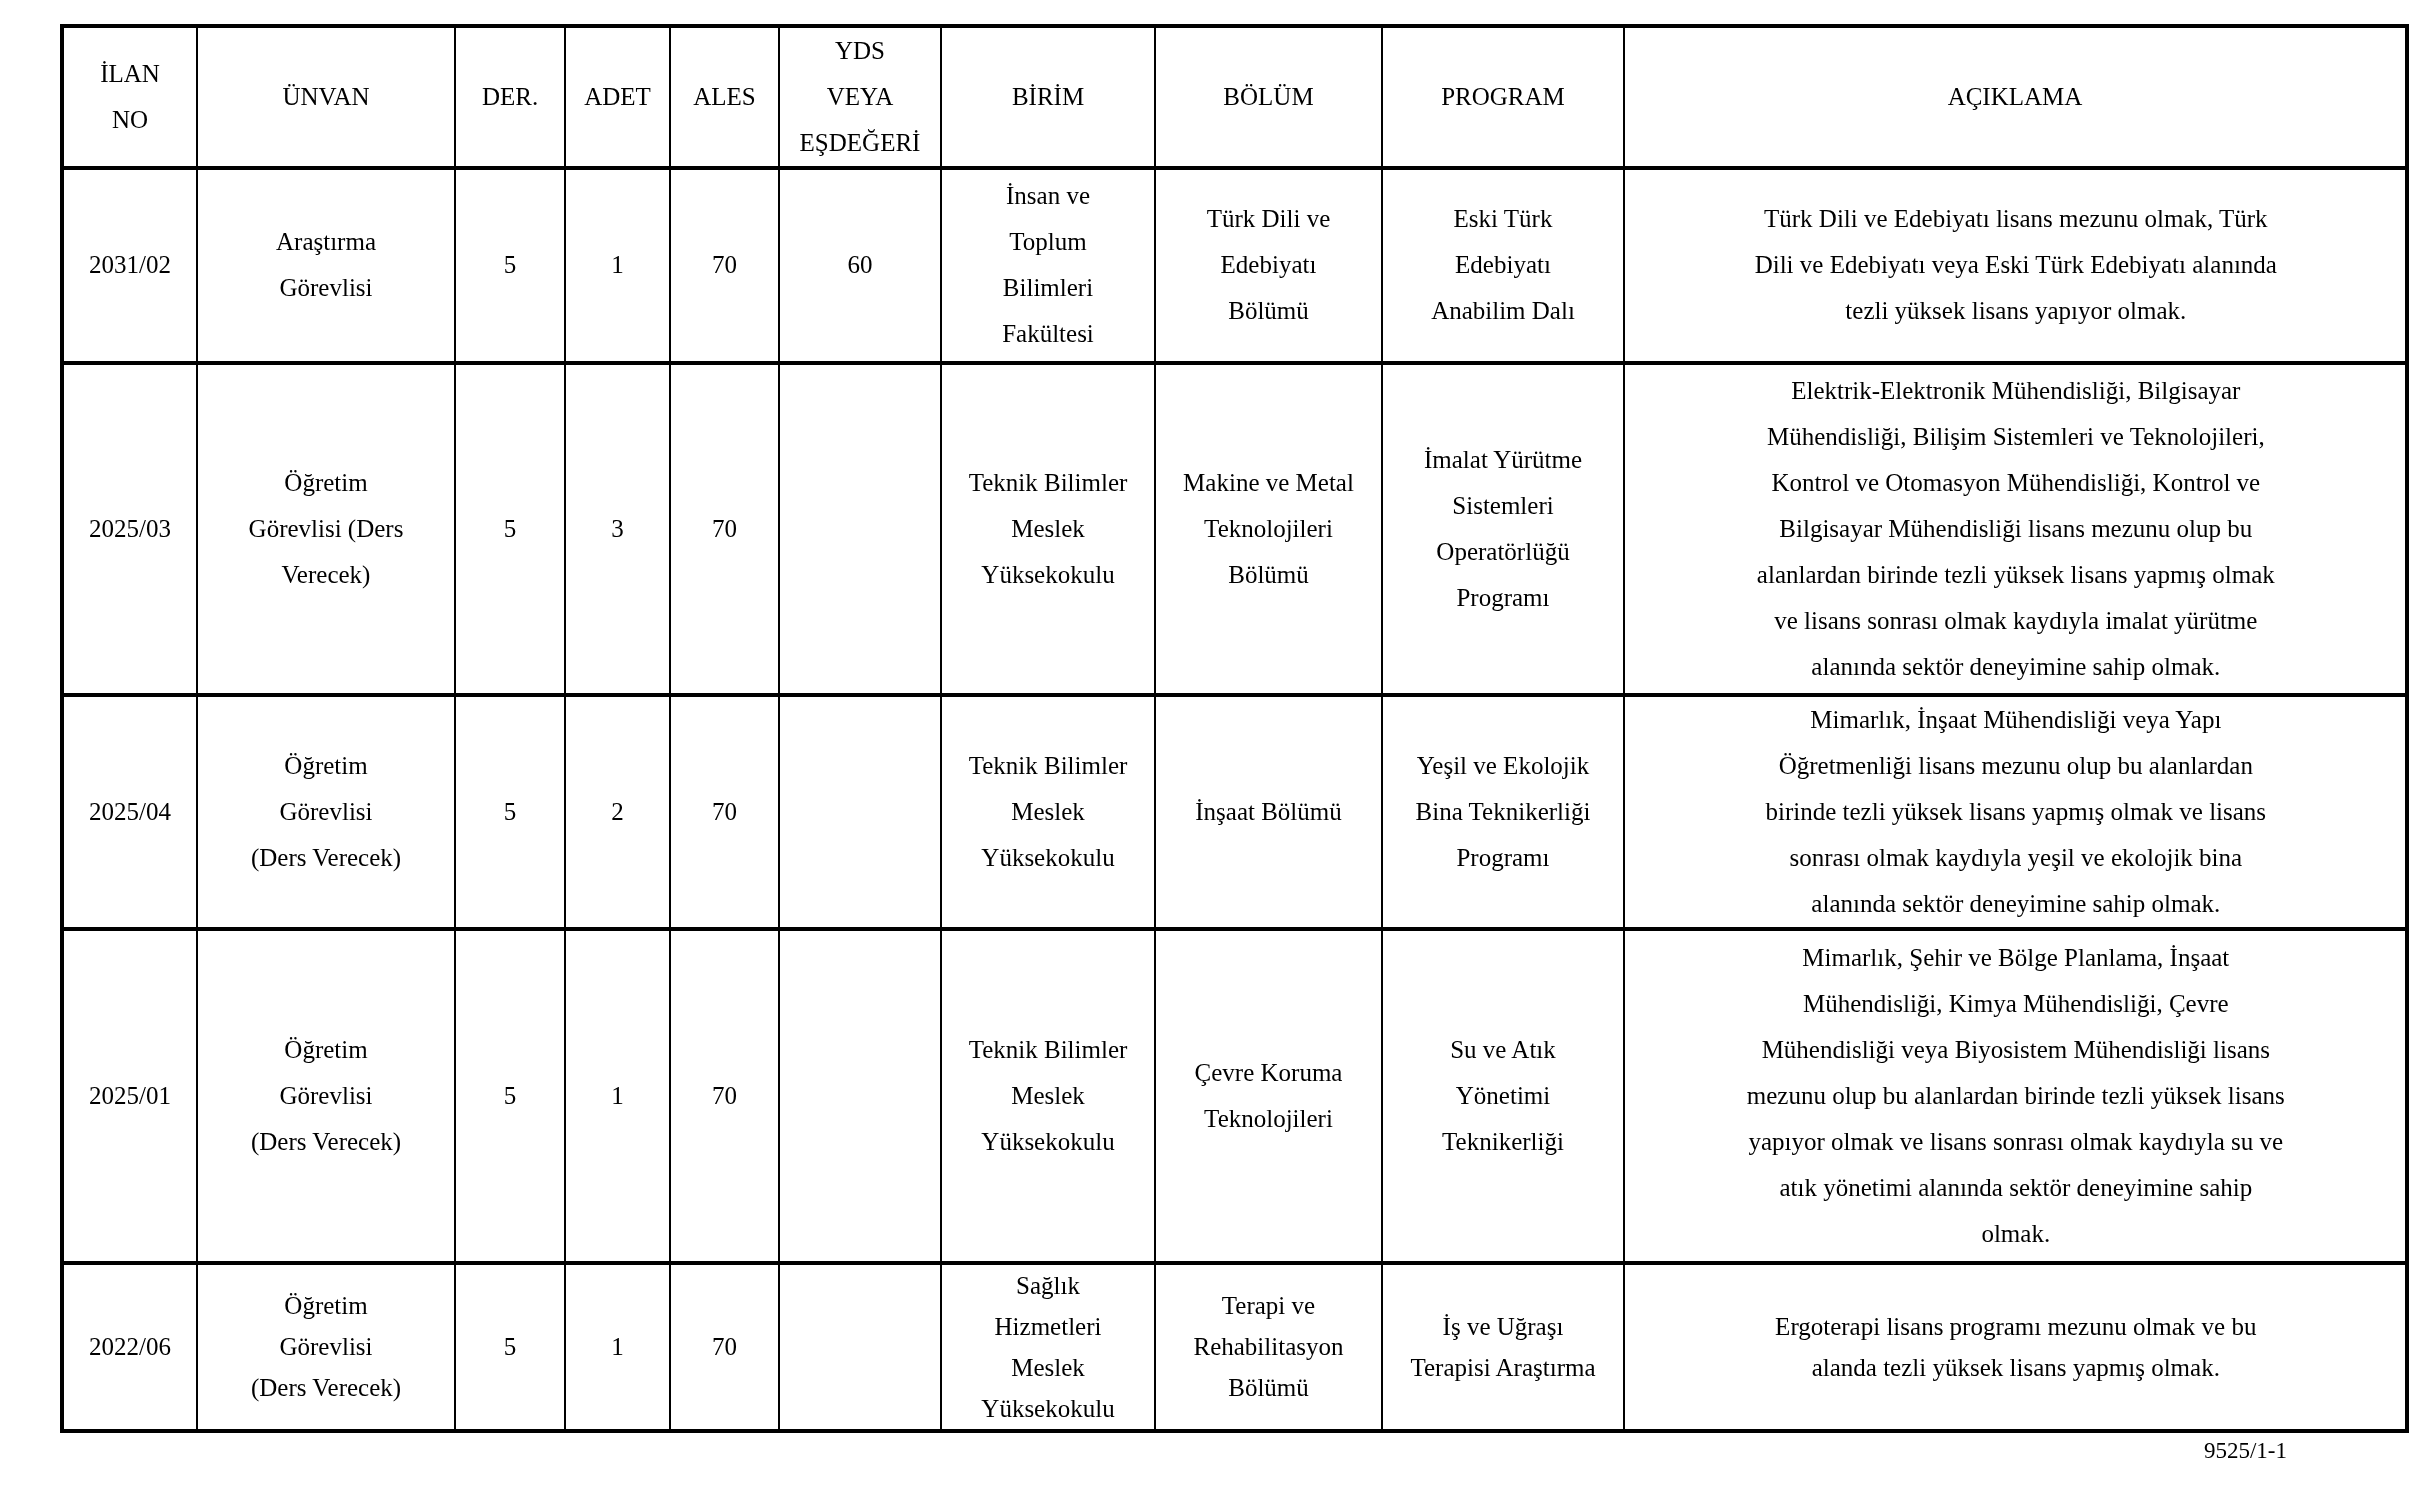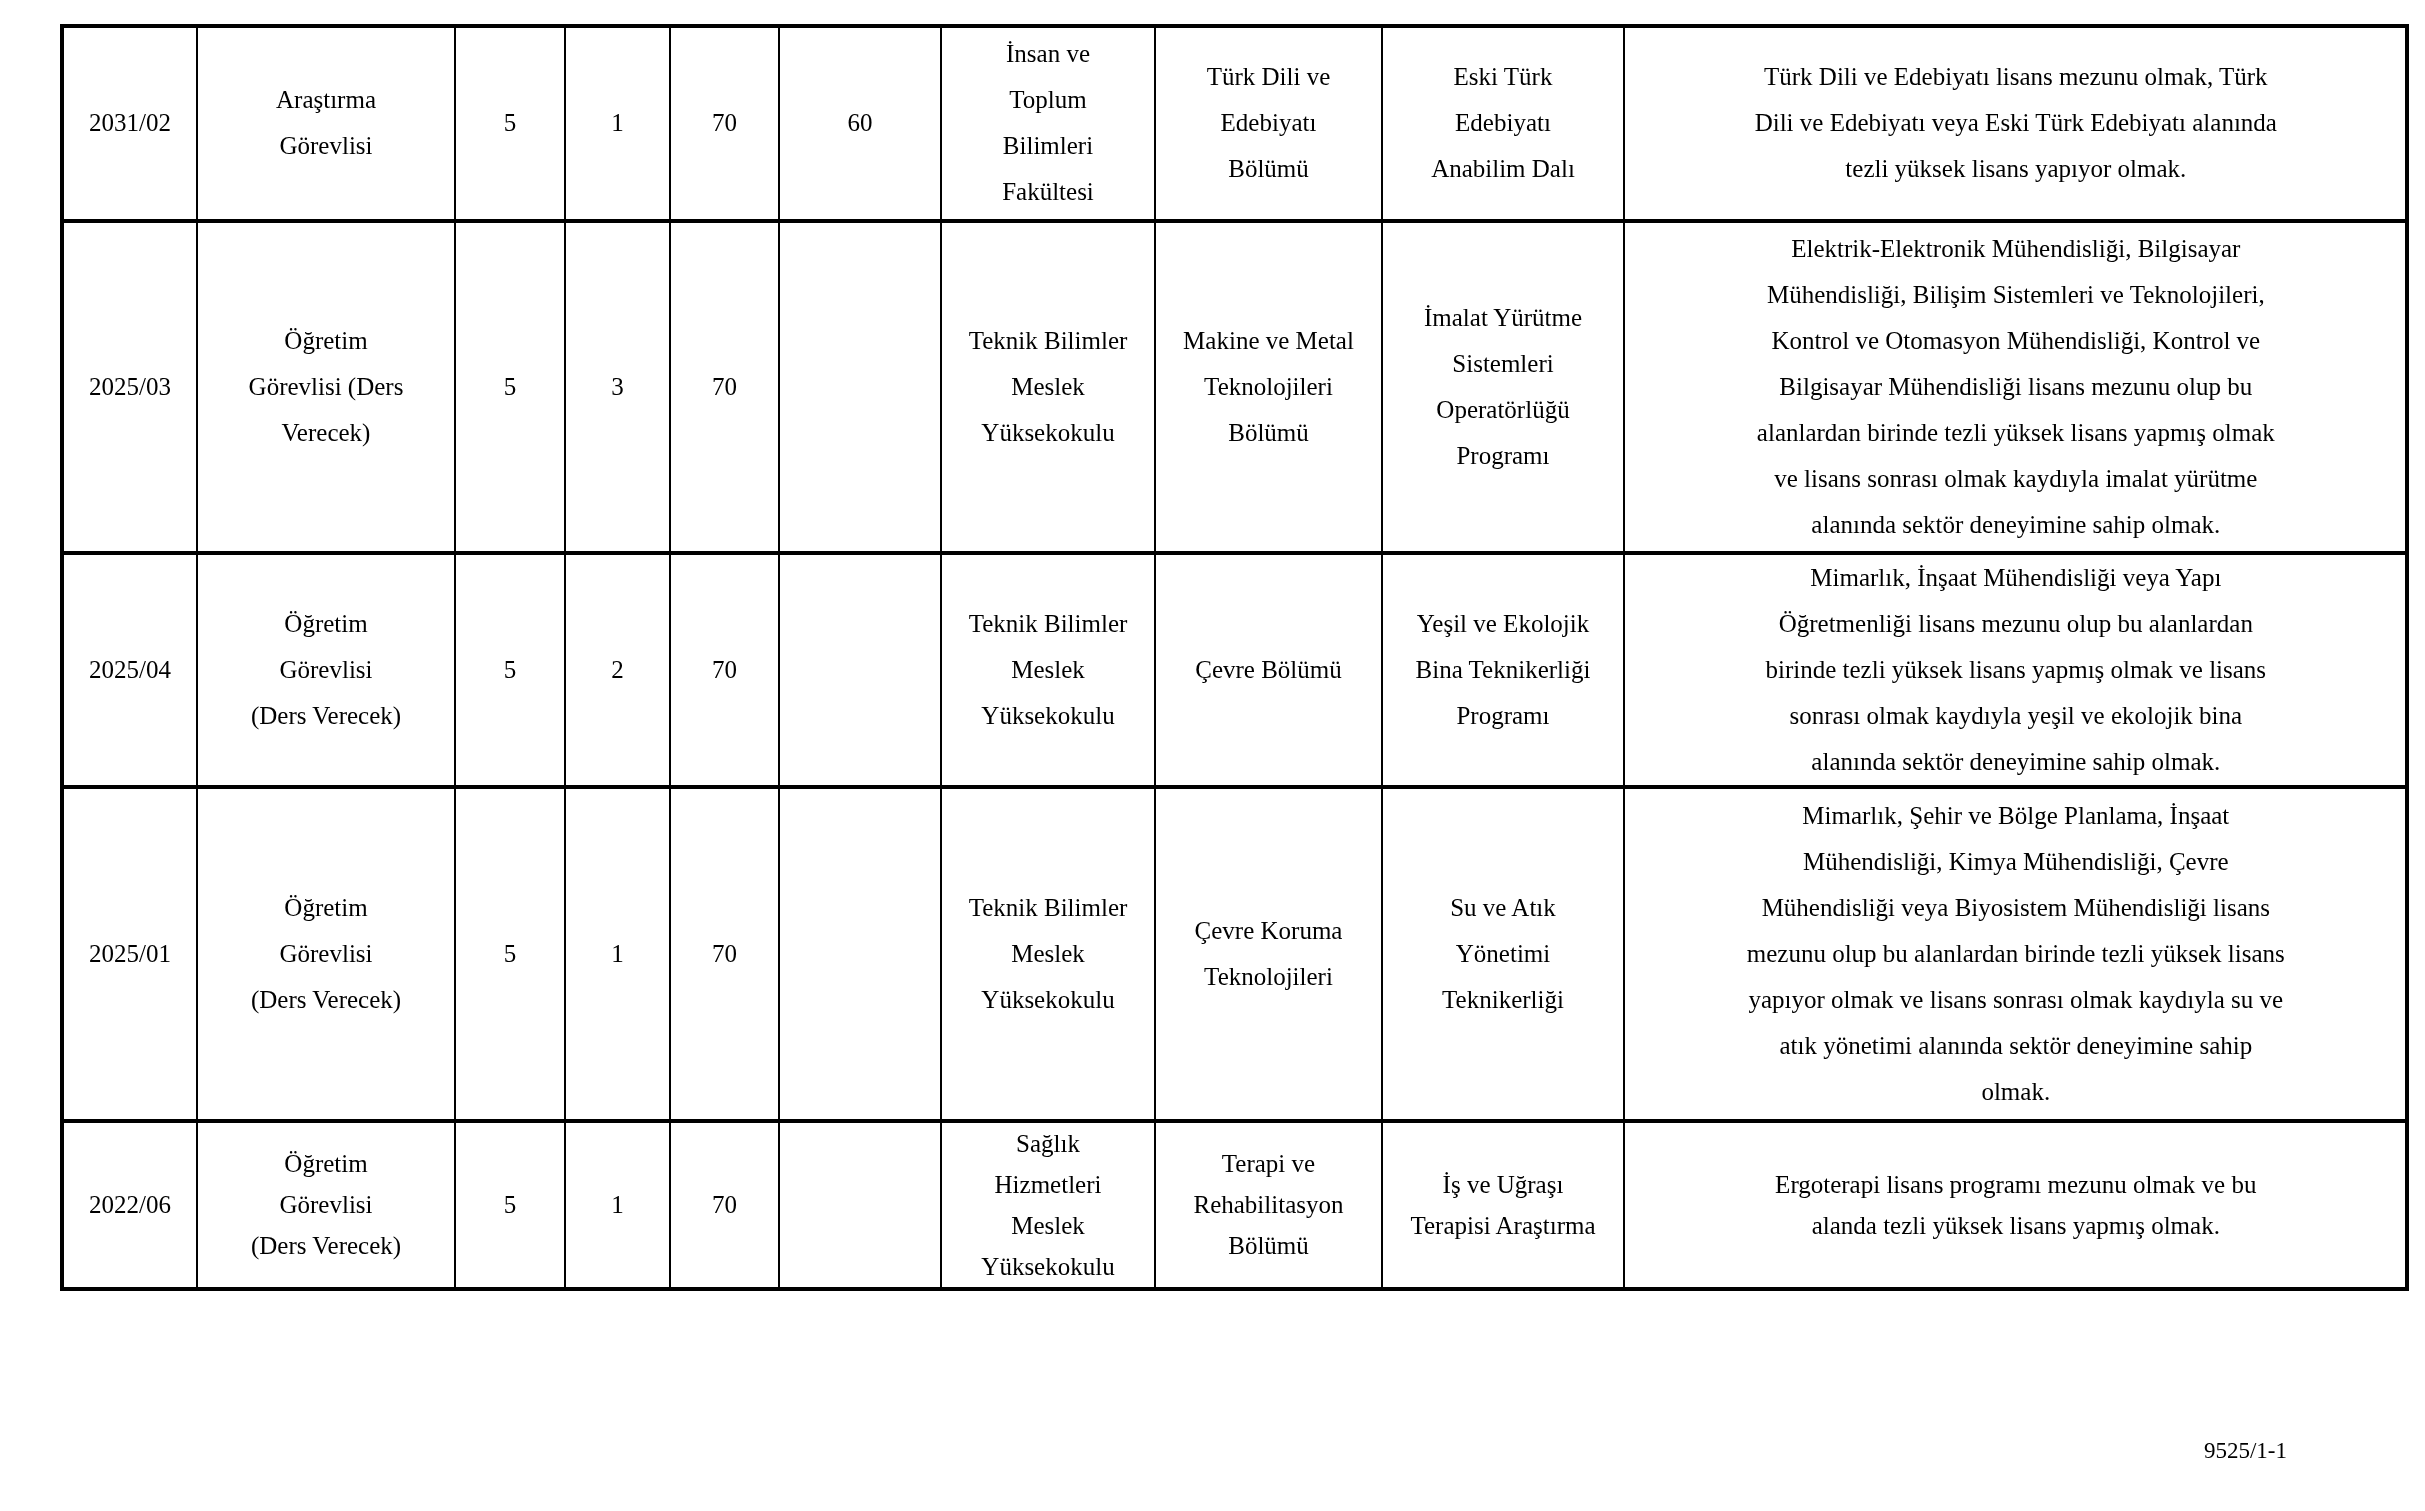--- a/index.html
+++ b/index.html
@@ -74,20 +74,35 @@
       <col style="width:110px">
       <col style="width:105px">
       <col style="width:109px">
       <col style="width:162px">
       <col style="width:214px">
       <col style="width:227px">
       <col style="width:242px">
       <col style="width:783px">
     </colgroup>
     <tbody>
+      <tr class="h-header">
+        <th>İLAN
+NO</th>
+        <th>ÜNVAN</th>
+        <th>DER.</th>
+        <th>ADET</th>
+        <th>ALES</th>
+        <th>YDS
+VEYA
+EŞDEĞERİ</th>
+        <th>BİRİM</th>
+        <th>BÖLÜM</th>
+        <th>PROGRAM</th>
+        <th>AÇIKLAMA</th>
+      </tr>
 
       <tr class="h-r1">
         <td>2031/02</td>
         <td>Araştırma
 Görevlisi</td>
         <td>5</td>
         <td>1</td>
         <td>70</td>
         <td>60</td>
         <td>İnsan ve
@@ -138,21 +153,21 @@
         <td>Öğretim
 Görevlisi
 (Ders Verecek)</td>
         <td>5</td>
         <td>2</td>
         <td>70</td>
         <td></td>
         <td>Teknik Bilimler
 Meslek
 Yüksekokulu</td>
-        <td>Çevre Bölümü</td>
+        <td>İnşaat Bölümü</td>
         <td>Yeşil ve Ekolojik
 Bina Teknikerliği
 Programı</td>
         <td class="aciklama">Mimarlık, İnşaat Mühendisliği veya Yapı
 Öğretmenliği lisans mezunu olup bu alanlardan
 birinde tezli yüksek lisans yapmış olmak ve lisans
 sonrası olmak kaydıyla yeşil ve ekolojik bina
 alanında sektör deneyimine sahip olmak.</td>
       </tr>
 

